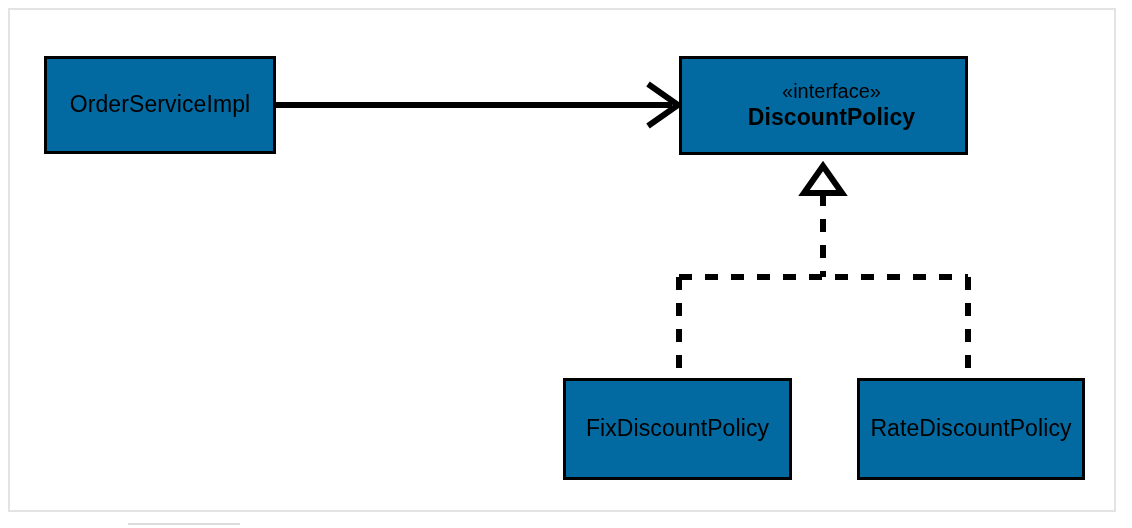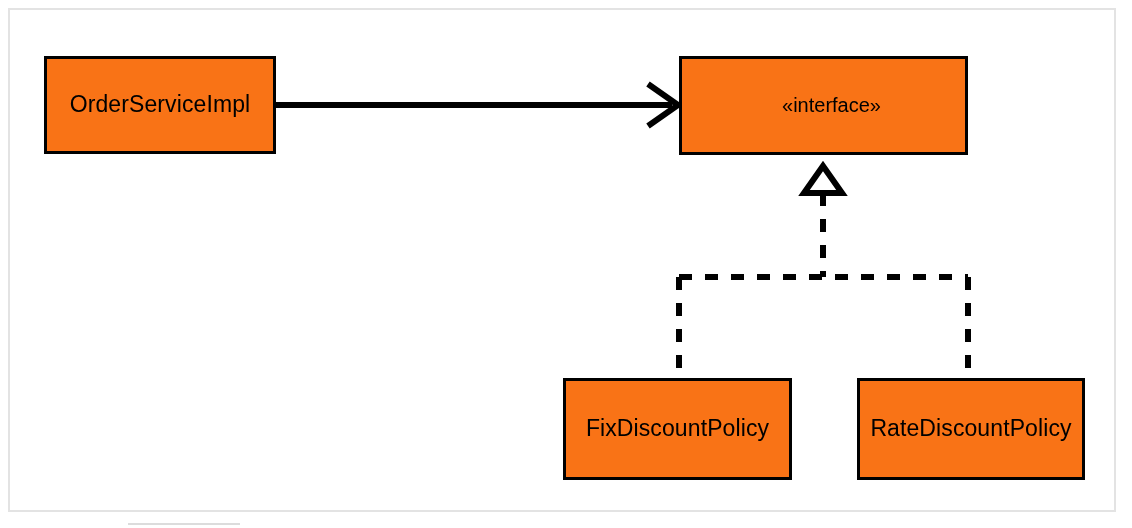--- a/index.html
+++ b/index.html
@@ -50,21 +50,21 @@
     top: 0;
     width: 1132px;
     height: 528px;
     overflow: visible;
   }
 
   
   .uml-box {
     position: absolute;
     box-sizing: border-box;
-    background: #f97316;
+    background: #0369a1;
     border: 3px solid #000000;
     display: flex;
     flex-direction: column;
     align-items: center;
     justify-content: center;
     text-align: center;
     z-index: 3;
   }
 
   .box-order-service {
@@ -135,20 +135,21 @@
       <line x1="968" y1="277" x2="968" y2="378" stroke="#000000" stroke-width="6" stroke-dasharray="13 13"></line>
     </g>
   </svg>
 
   <div class="uml-box box-order-service">
     <div class="class-name">OrderServiceImpl</div>
   </div>
 
   <div class="uml-box box-discount-policy">
     <div class="stereotype">«interface»</div>
+    <div class="class-name bold">DiscountPolicy</div>
   </div>
 
   <div class="uml-box box-rate-policy">
     <div class="class-name">RateDiscountPolicy</div>
   </div>
 
   <div class="uml-box box-fix-policy">
     <div class="class-name">FixDiscountPolicy</div>
   </div>
 

